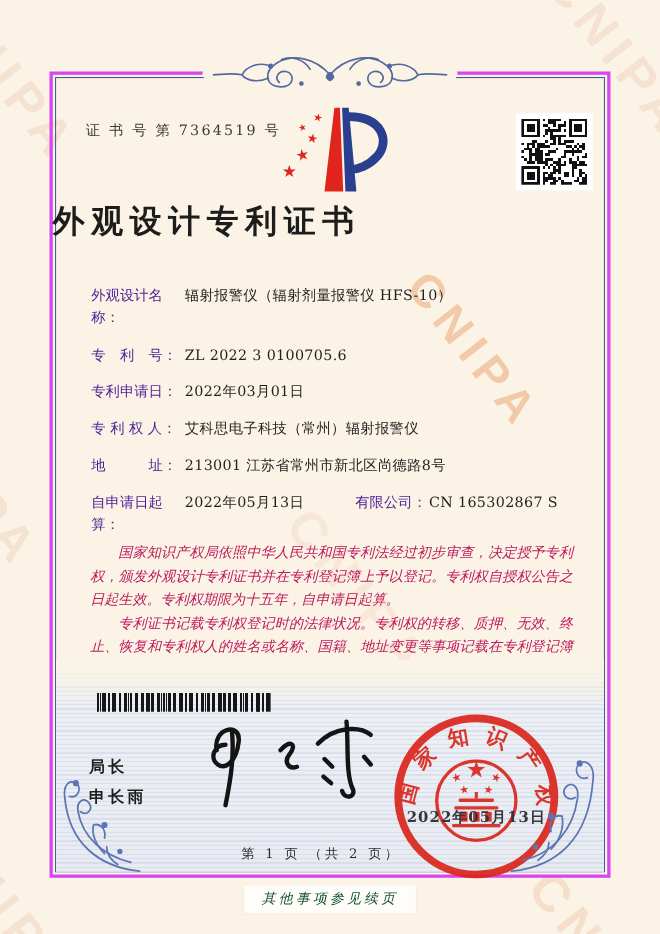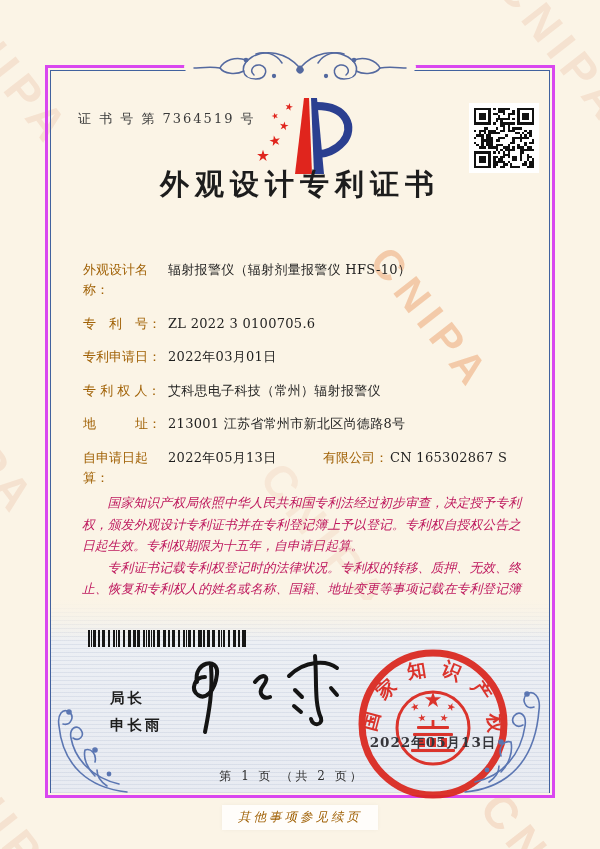--- a/index.html
+++ b/index.html
@@ -46,27 +46,27 @@
   }
   
   .logo{position:absolute;left:203px;top:26px;width:108px;height:84px;}
   .qr{
     position:absolute;left:421px;top:35px;width:70px;height:70px;background:#fff;
     display:flex;align-items:center;justify-content:center;
   }
   .qr svg{width:60px;height:60px;}
   
   .title{
-    position:absolute;left:0;top:97px;width:100%;text-align:center;
+    position:absolute;left:0;top:114px;width:100%;text-align:left;
     font-size:29px;font-weight:700;letter-spacing:6px;color:#1d1d1d;
   }
   
   .fields{position:absolute;left:35px;top:192px;right:22px;font-size:13px;}
   .frow{display:flex;line-height:20px;margin-bottom:13.5px;position:relative;}
-  .flabel{flex:0 0 85px;color:#a16207;}
+  .flabel{flex:0 0 85px;color:#4c1d95;}
   .fvalue{color:#1f1f1f;letter-spacing:.3px;}
   .grant-no{position:absolute;left:240px;top:0;display:flex;}
   .grant-no .flabel{flex:0 0 auto;margin-right:2px;}
   
   .paras{
     position:absolute;left:34px;top:424px;right:31px;
     font-size:12.8px;line-height:21.5px;text-align:justify;
     font-style:italic;color:#be185d;
   }
   .paras p{margin:0;text-indent:2em;}
@@ -80,41 +80,41 @@
     overflow:visible;
   }
   .barcode{
     position:absolute;left:37px;top:30px;width:158px;height:17px;
     background-image:
       repeating-linear-gradient(90deg,#161616 0 2px,transparent 2px 5px),
       repeating-linear-gradient(90deg,#161616 0 1px,transparent 1px 7px),
       repeating-linear-gradient(90deg,transparent 0 3px,#161616 3px 4px,transparent 4px 11px);
   }
   .issuer{
-    position:absolute;left:59px;top:84px;font-size:14.5px;letter-spacing:3px;
+    position:absolute;left:30px;top:84px;font-size:14.5px;letter-spacing:3px;
     line-height:27px;color:#1d1d1d;font-weight:600;
   }
   .signature{position:absolute;left:112px;top:48px;width:190px;height:92px;}
   .seal{position:absolute;left:302px;top:44px;width:160px;height:160px;}
   .seal-date{
     position:absolute;left:252px;top:134px;width:260px;text-align:center;
     font-size:13.5px;color:#35353a;letter-spacing:1px;font-weight:600;
   }
   .page-indicator{
     position:absolute;left:0;right:16px;top:168px;text-align:center;
     font-size:12px;letter-spacing:3px;color:#2e2e2e;
   }
   .corner{position:absolute;pointer-events:none;}
   .corner-bl{left:-2px;bottom:-3px;width:82px;height:92px;}
   .corner-br{right:-2px;bottom:-3px;width:90px;height:114px;transform:scaleX(-1);}
   
   .footer-note{
     position:absolute;left:50%;top:805px;transform:translateX(-50%);
     background:#fffdfa;padding:4px 16px;font-size:12.5px;letter-spacing:3px;
-    font-style:italic;color:#a16207;z-index:2;box-shadow:0 0 4px rgba(0,0,0,.04);
+    font-style:italic;color:#14532d;z-index:2;box-shadow:0 0 4px rgba(0,0,0,.04);
   }
 </style>
 </head>
 <body>
 
 <span class="wm wm1">CNIPA</span>
 <span class="wm wm2">CNIPA</span>
 <span class="wm wm3">CNIPA</span>
 <span class="wm wm4">CNIPA</span>
 <span class="wm wm5">CNIPA</span>

